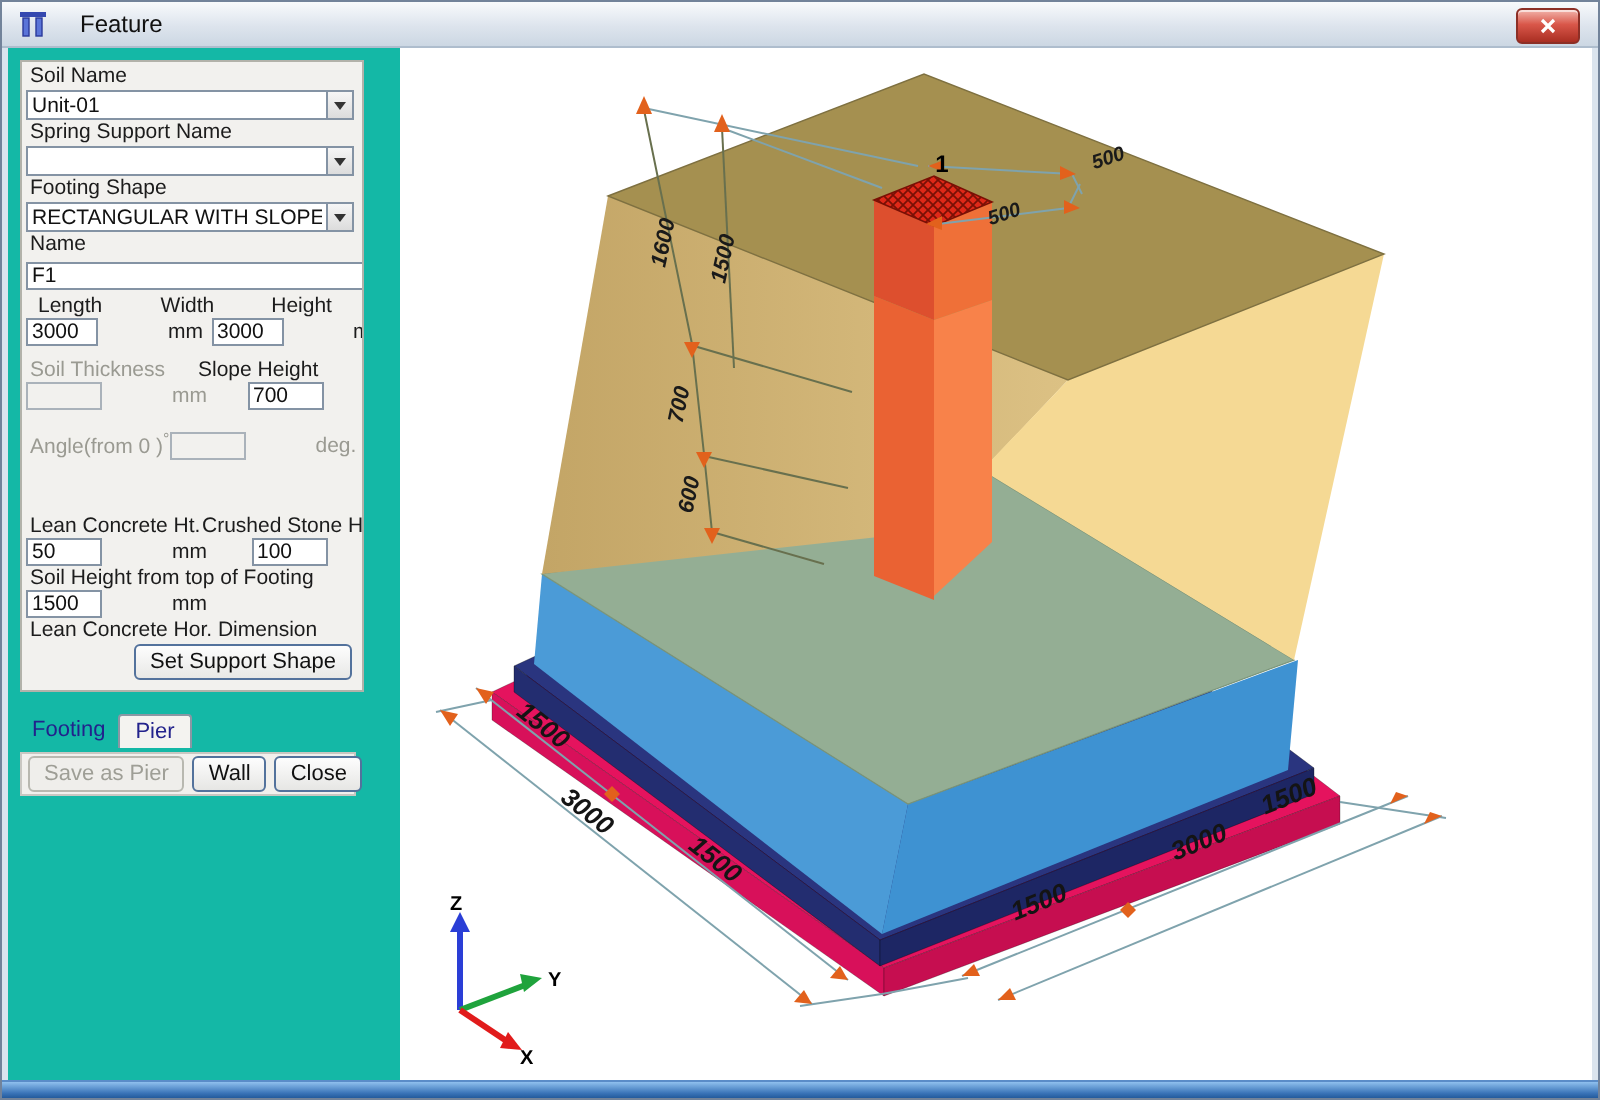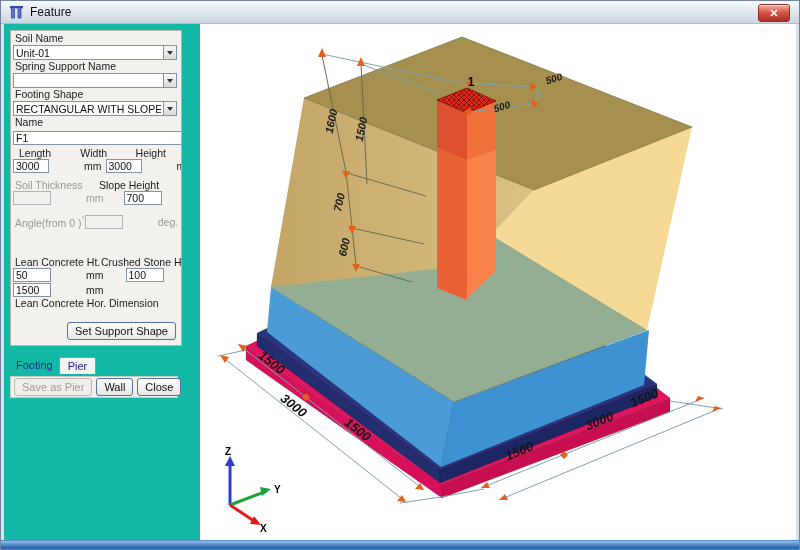--- a/index.html
+++ b/index.html
@@ -1,17 +1,17 @@
 <!DOCTYPE html>
 <html><head>
 <meta charset="utf-8">
 <style>
   html,body{margin:0;padding:0;background:#fff;font-family:"Liberation Sans",sans-serif;}
   .window{position:relative;width:800px;height:550px;background:#dbe4ee;border:1px solid #72839a;box-sizing:border-box;overflow:hidden;}
-  .titlebar{position:absolute;top:0;left:0;right:0;height:23px;background:linear-gradient(#f8fafc,#dde4ed 55%,#ccd7e3);border-bottom:1px solid #aebdcd;display:flex;align-items:center;padding:0 8px;box-sizing:border-box;}
+  .titlebar{position:absolute;top:0;left:0;right:0;height:23px;background:linear-gradient(#f8fafc,#dde4ed 55%,#ccd7e3);border-bottom:1px solid #aebdcd;display:flex;align-items:center;padding:0 8px;box-sizing:border-box;gap:10px;}
   .title-icon{width:15px;height:14px;margin-right:6px;flex:0 0 auto;}
   .title-text{font-size:12px;color:#111;}
   .close-btn{position:absolute;right:9px;top:3px;width:30px;height:16px;border:1px solid #8c2f26;border-radius:3px;background:linear-gradient(#f2b4ab,#d9574a 45%,#a92e22);display:flex;align-items:center;justify-content:center;box-shadow:inset 0 1px 0 rgba(255,255,255,.6);cursor:pointer;}
   .client{position:absolute;top:23px;left:3px;right:3px;bottom:8px;background:#fff;overflow:hidden;}
   .bottom-edge{position:absolute;left:0;right:0;bottom:0;height:8px;background:linear-gradient(#8fc0ee,#3a74b8 70%,#235a9c);border-top:1px solid #5a8cc8;}
   .left-strip{position:absolute;top:0;left:0;width:196px;bottom:0;background:#14b8a6;border-right:1px solid #d6d4cf;}
   .form-panel{position:absolute;top:6px;left:6px;width:172px;height:316px;background:#f2f1ee;border:1px solid #b2b2aa;box-sizing:border-box;padding:1px 2px;overflow:hidden;}
   .fld-label{font-size:10.5px;line-height:11px;color:#1c1c1c;margin:1px 0 0 2px;white-space:nowrap;}
   .fld-label.dis{color:#9a9a92;}
   .tb{height:14px;border:1px solid #8493a4;background:#fff;font-family:"Liberation Sans",sans-serif;font-size:10.5px;padding:0 2px;box-sizing:border-box;color:#111;}
@@ -156,20 +156,21 @@
           </div>
           <div class="row">
             <input class="tb" style="width: 38px;" value="50">
             <span class="unit" style="margin-right:22px;">mm</span>
             <input class="tb" style="width: 38px;" value="100">
             <span class="unit">mm</span>
           </div>
         </div>
 
         <div class="grp">
+          <div class="fld-label">Soil Height from top of Footing</div>
           <div class="row">
             <input class="tb" style="width: 38px;" value="1500">
             <span class="unit">mm</span>
           </div>
         </div>
 
         <div class="grp">
           <div class="fld-label">Lean Concrete Hor. Dimension</div>
 
         </div>

